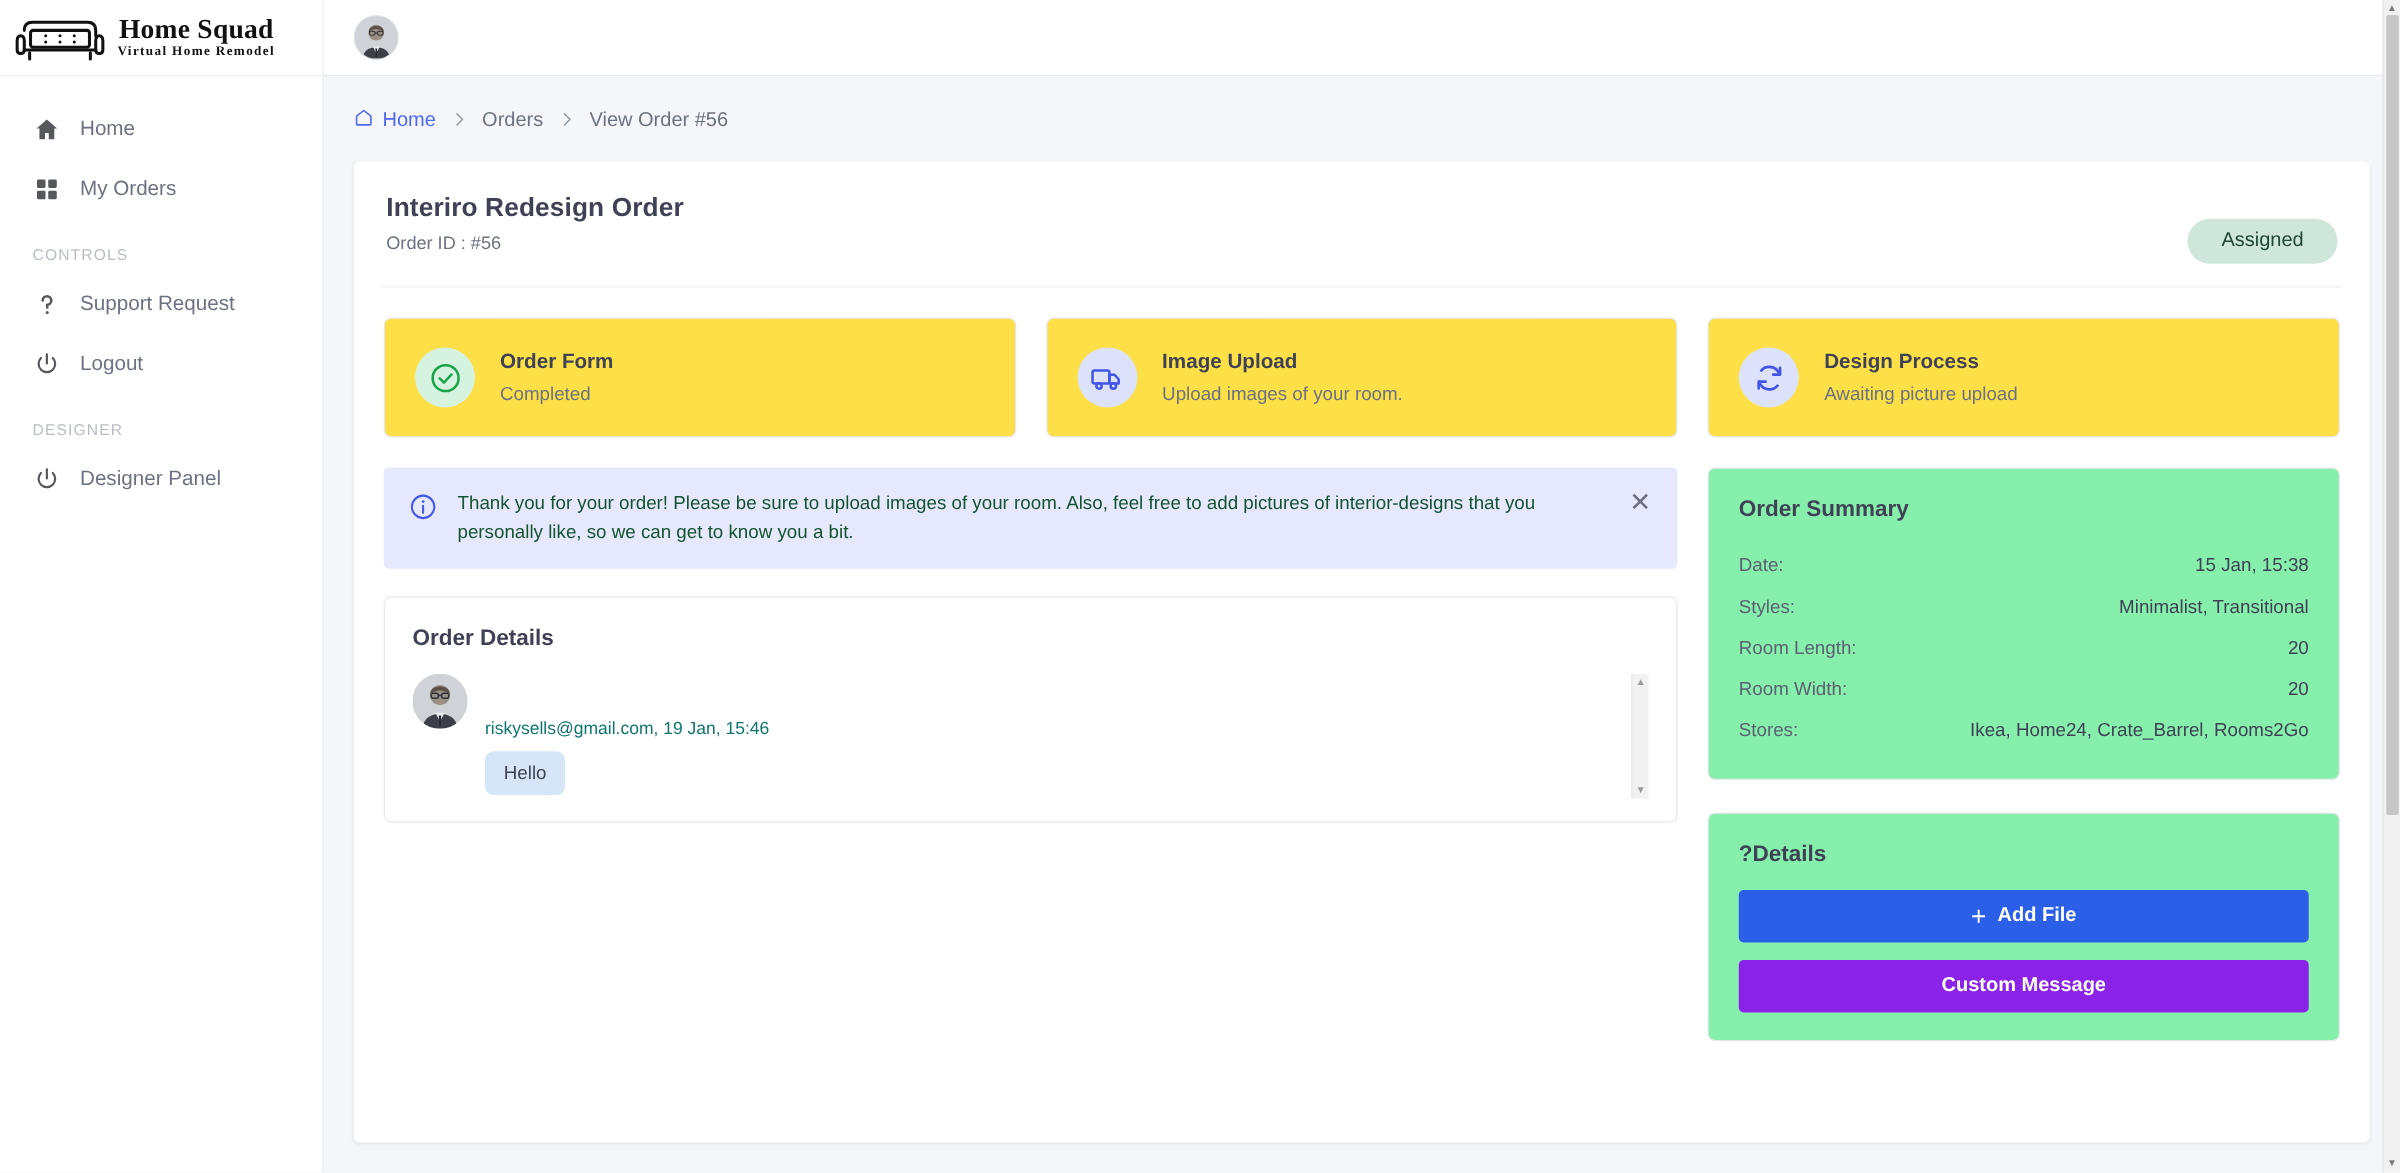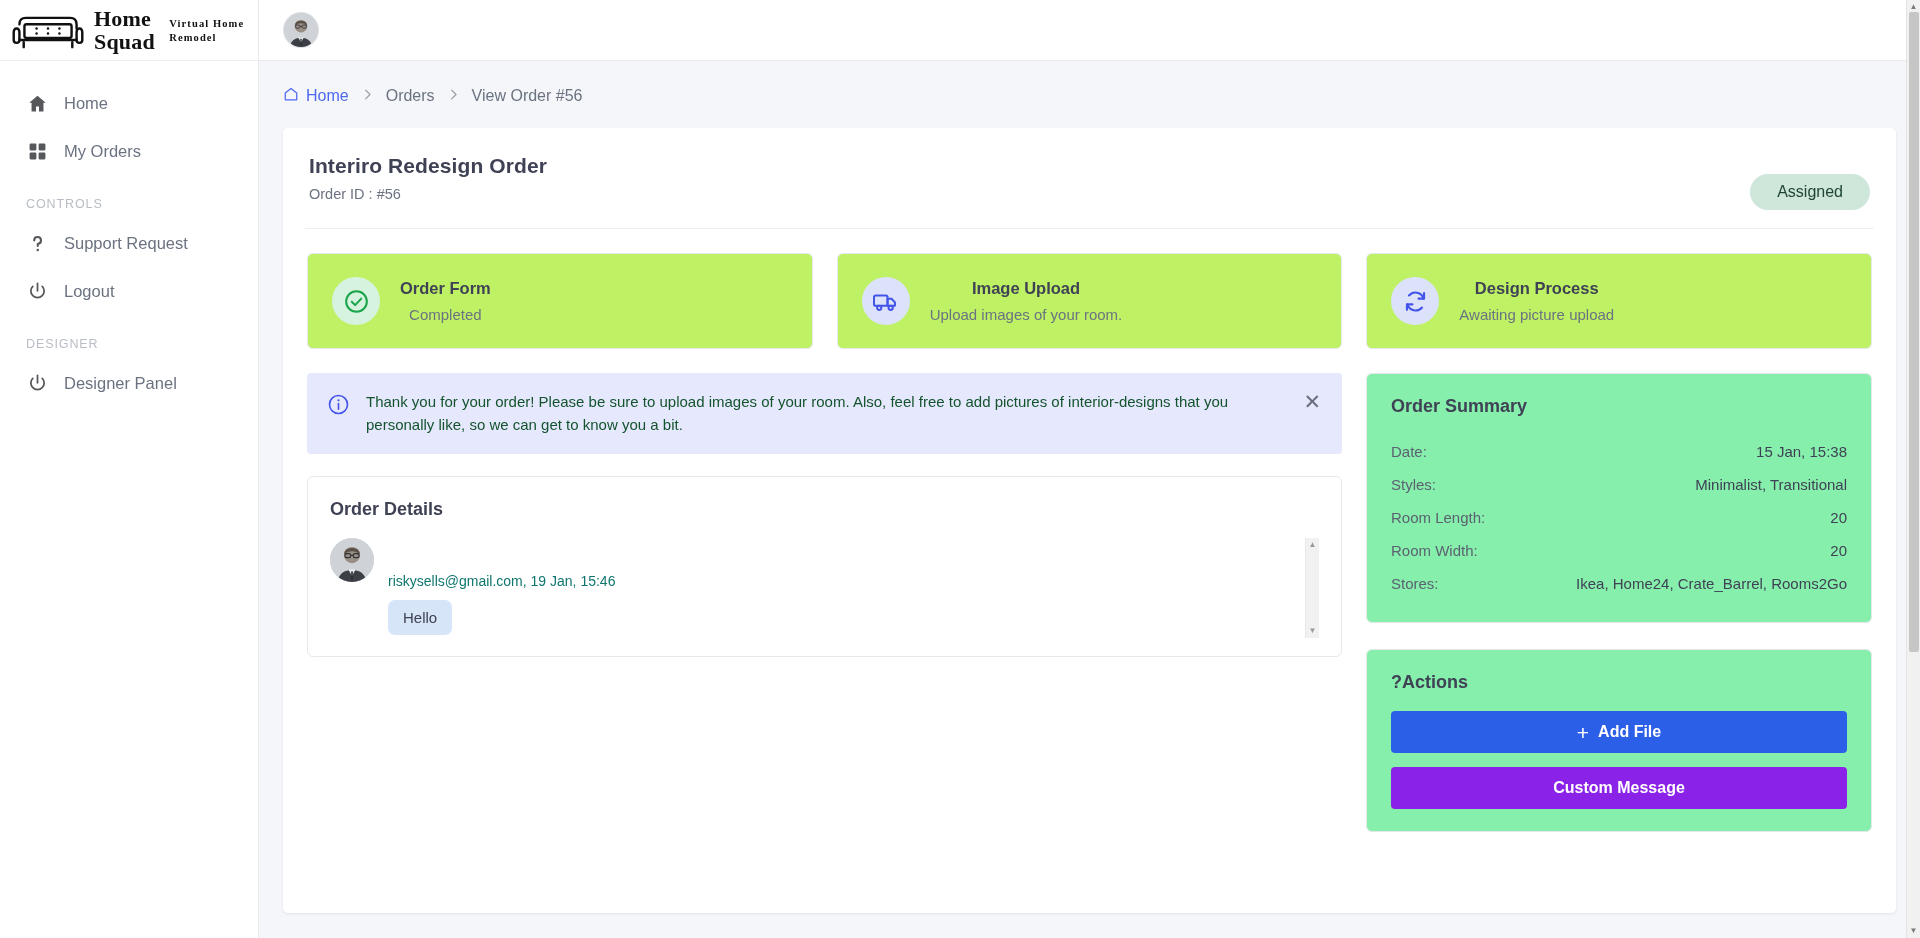--- a/index.html
+++ b/index.html
@@ -20,21 +20,21 @@
     display: flex; flex-direction: column;
   }
   .brand {
     height: 61px; min-height: 61px;
     display: flex; align-items: center;
     padding: 0 12px;
     border-bottom: 1px solid #eceef1;
     gap: 10px;
   }
   .brand-mark { width: 72px; height: 40px; flex: 0 0 72px; }
-  .brand-text { display: flex; align-items: center; }
+  .brand-text { display: flex; flex-direction: column; align-items: center; }
   .brand-title {
     font-family: "Liberation Serif", serif;
     font-size: 22px; font-weight: 700; color: #111; letter-spacing: .2px;
     line-height: 1.05;
   }
   .brand-sub {
     font-family: "Liberation Serif", serif;
     font-size: 10.5px; font-weight: 700; color: #111;
     letter-spacing: 1.1px; line-height: 1.3; margin-top: 1px;
   }
@@ -104,24 +104,24 @@
   .page-title { font-size: 21px; font-weight: 700; color: #3f4254; letter-spacing: .1px; }
   .page-sub { font-size: 14.5px; color: #6b7280; margin-top: 8px; }
   .badge {
     background: #cfe6da; color: #1e4632;
     border-radius: 999px; padding: 9px 27px;
     font-size: 16px; margin-top: 20px; white-space: nowrap;
   }
 
   .steps { display: flex; gap: 24px; padding: 24px 2px 0; }
   .step-card {
-    flex: 1; background: #bef264;
+    flex: 1; background: #fde047;
     border: 1px solid #e6e8ec; border-radius: 6px;
     display: flex; align-items: center; gap: 20px;
-    padding: 20px 24px; min-height: 96px; cursor: pointer; text-align: center;
+    padding: 20px 24px; min-height: 96px; cursor: pointer;
   }
   .step-ico {
     width: 48px; height: 48px; border-radius: 50%; flex: 0 0 48px;
     display: flex; align-items: center; justify-content: center;
   }
   .step-ico.green { background: #d5f3de; color: #19a44a; }
   .step-ico.blue  { background: #dde2fb; color: #4355e8; }
   .step-title { font-size: 16.5px; font-weight: 700; color: #3f4254; }
   .step-desc { font-size: 15px; color: #6b7280; margin-top: 8px; }
 
@@ -460,21 +460,21 @@
                 <span class="sum-key">Room Width:</span>
                 <span class="sum-val">20</span>
               </div>
               <div class="sum-row">
                 <span class="sum-key">Stores:</span>
                 <span class="sum-val">Ikea, Home24, Crate_Barrel, Rooms2Go</span>
               </div>
             </div>
 
             <div class="actions-panel">
-              <div class="summary-title">?Actions</div>
+              <div class="summary-title">?Details</div>
               <button class="btn btn-file">
                 <span class="btn-plus">+</span>
                 <span>Add File</span>
               </button>
               <button class="btn btn-msg">
                 <span>Custom Message</span>
               </button>
             </div>
           </div>
 

